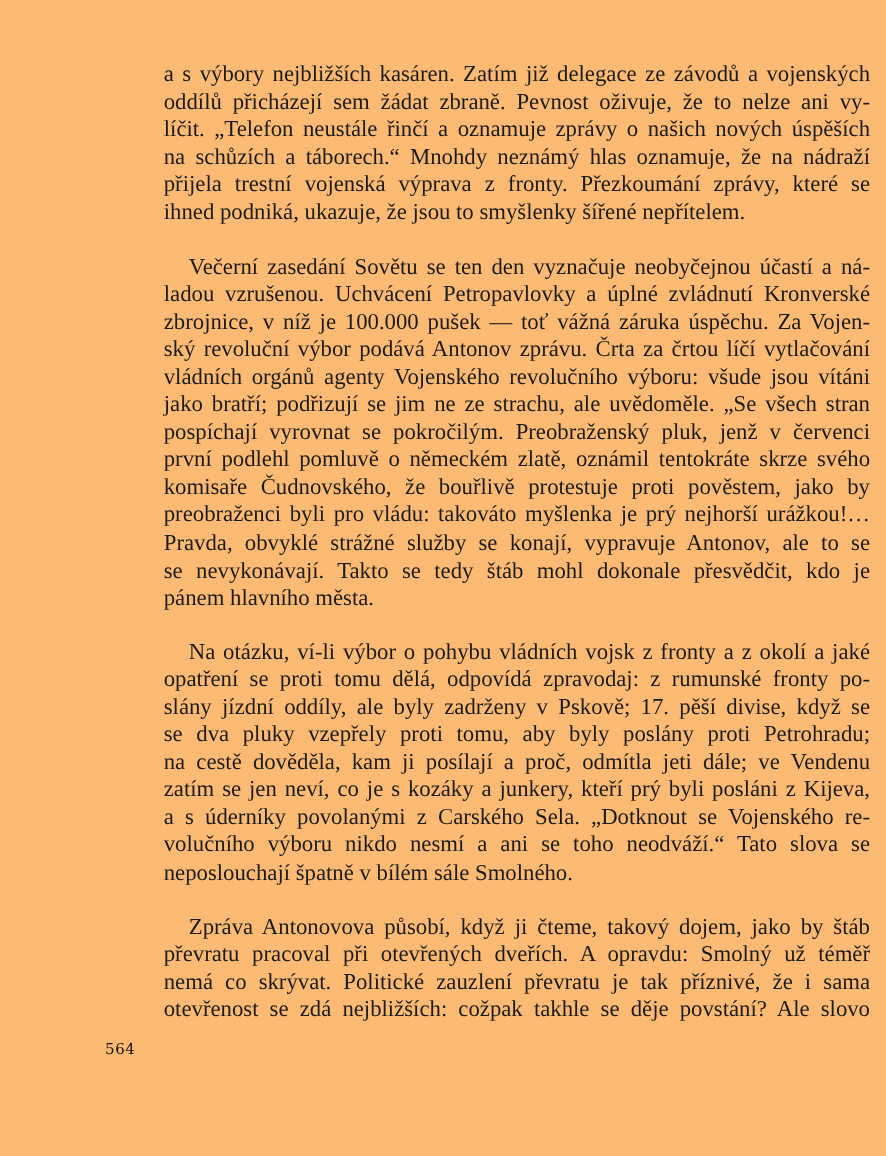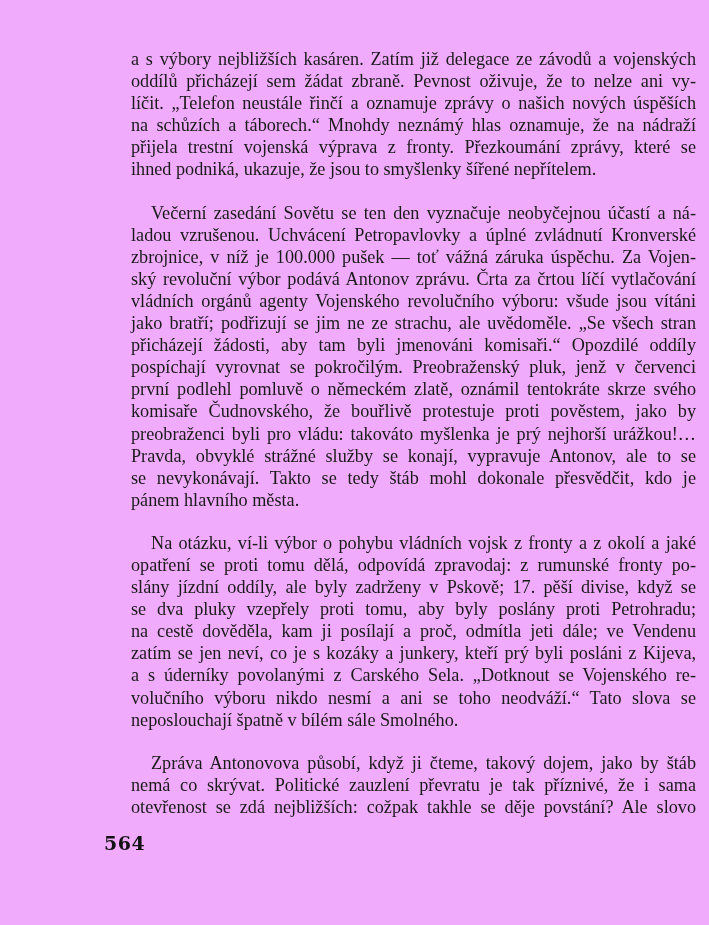--- a/index.html
+++ b/index.html
@@ -11,21 +11,21 @@
       height: 925px;
       background: #dcdcdc;
       position: relative;
       overflow: hidden;
     }
     .page {
       position: absolute;
       left: 0; top: 0;
       width: 709px;
       height: 925px;
-      background: #f0abfc;
+      background: #fdba74;
     }
     .text-block {
       position: absolute;
       left: 131px;
       top: 48px;
       width: 565px;
       font-family: "Liberation Serif", "DejaVu Serif", serif;
       font-size: 18.2px;
       color: #1b1b1b;
     }
@@ -40,25 +40,25 @@
     }
     .line.last {
       text-align-last: left;
     }
     .line.indent {
       padding-left: 20px;
       margin-top: 21px;
     }
     .page-number {
       position: absolute;
-      left: 104px;
+      left: 84px;
       top: 832px;
       font-family: "DejaVu Serif", "Liberation Serif", serif;
-      font-weight: bold;
-      font-size: 19px;
+      font-weight: normal;
+      font-size: 12px;
       color: #111;
       letter-spacing: 0.5px;
     }
   </style>
 </head>
 <body>
 
 <div class="page">
   <div class="text-block">
 
@@ -71,21 +71,20 @@
       <span class="line last">ihned podniká, ukazuje, že jsou to smyšlenky šířené nepřítelem.</span>
     </div>
 
     <div>
       <span class="line indent">Večerní zasedání Sovětu se ten den vyznačuje neobyčejnou účastí a ná-</span>
       <span class="line">ladou vzrušenou. Uchvácení Petropavlovky a úplné zvládnutí Kronverské</span>
       <span class="line">zbrojnice, v níž je 100.000 pušek — toť vážná záruka úspěchu. Za Vojen-</span>
       <span class="line">ský revoluční výbor podává Antonov zprávu. Črta za črtou líčí vytlačování</span>
       <span class="line">vládních orgánů agenty Vojenského revolučního výboru: všude jsou vítáni</span>
       <span class="line">jako bratří; podřizují se jim ne ze strachu, ale uvědoměle. „Se všech stran</span>
-      <span class="line">přicházejí žádosti, aby tam byli jmenováni komisaři.“ Opozdilé oddíly</span>
       <span class="line">pospíchají vyrovnat se pokročilým. Preobraženský pluk, jenž v červenci</span>
       <span class="line">první podlehl pomluvě o německém zlatě, oznámil tentokráte skrze svého</span>
       <span class="line">komisaře Čudnovského, že bouřlivě protestuje proti pověstem, jako by</span>
       <span class="line">preobraženci byli pro vládu: takováto myšlenka je prý nejhorší urážkou!…</span>
       <span class="line">Pravda, obvyklé strážné služby se konají, vypravuje Antonov, ale to se</span>
       <span class="line">se nevykonávají. Takto se tedy štáb mohl dokonale přesvědčit, kdo je</span>
       <span class="line last">pánem hlavního města.</span>
     </div>
 
     <div>
@@ -95,20 +94,21 @@
       <span class="line">se dva pluky vzepřely proti tomu, aby byly poslány proti Petrohradu;</span>
       <span class="line">na cestě dověděla, kam ji posílají a proč, odmítla jeti dále; ve Vendenu</span>
       <span class="line">zatím se jen neví, co je s kozáky a junkery, kteří prý byli posláni z Kijeva,</span>
       <span class="line">a s úderníky povolanými z Carského Sela. „Dotknout se Vojenského re-</span>
       <span class="line">volučního výboru nikdo nesmí a ani se toho neodváží.“ Tato slova se</span>
       <span class="line last">neposlouchají špatně v bílém sále Smolného.</span>
     </div>
 
     <div>
       <span class="line indent">Zpráva Antonovova působí, když ji čteme, takový dojem, jako by štáb</span>
+      <span class="line">převratu pracoval při otevřených dveřích. A opravdu: Smolný už téměř</span>
       <span class="line">nemá co skrývat. Politické zauzlení převratu je tak příznivé, že i sama</span>
       <span class="line">otevřenost se zdá nejbližších: cožpak takhle se děje povstání? Ale slovo</span>
     </div>
 
   </div>
 
   <div class="page-number">564</div>
 </div>
 
 </body></html>

